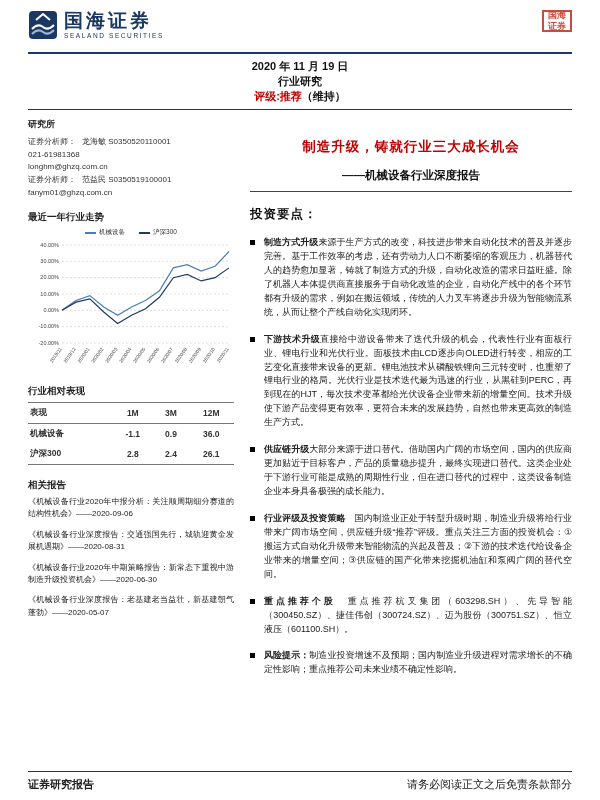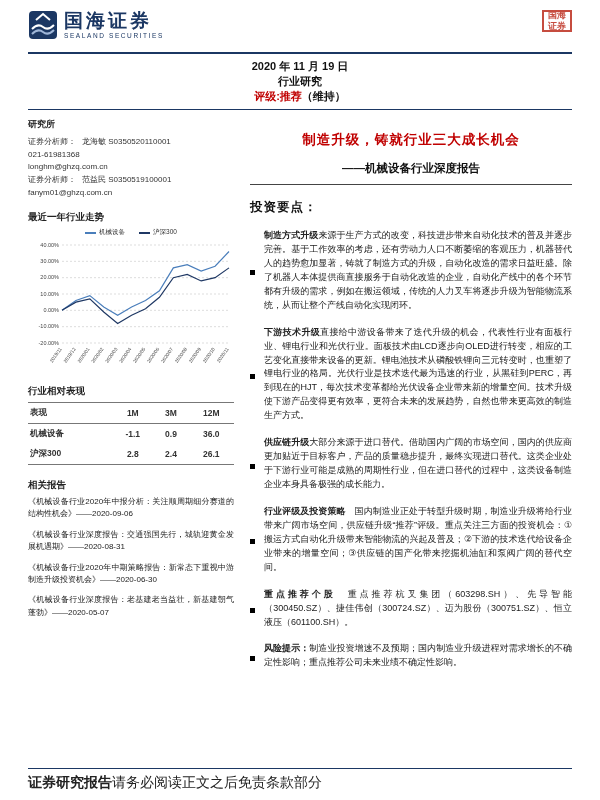--- a/index.html
+++ b/index.html
@@ -51,32 +51,32 @@
 
   .perf-table { width:100%; border-collapse:collapse; font-size:8.5px; margin-top:2px; }
   .perf-table th, .perf-table td { padding:4px 2px; text-align:center; font-weight:bold; }
   .perf-table th:first-child, .perf-table td:first-child { text-align:left; }
   .perf-table thead tr { border-top:1px solid #777; border-bottom:1px solid #777; }
   .perf-table tbody tr:last-child { border-bottom:1px solid #777; }
 
   .report-item { font-size:8px; line-height:1.55; text-align:justify; margin-bottom:8px; color:#222; }
 
   
-  .doc-title { color:#c00000; font-size:13.5px; font-weight:bold; text-align:center; margin-top:13px; letter-spacing:1px; }
+  .doc-title { color:#c00000; font-size:13.5px; font-weight:bold; text-align:center; margin-top:20px; letter-spacing:1px; }
   .doc-subtitle { font-size:11.5px; font-weight:bold; text-align:center; margin-top:12px; color:#111; }
   .subtitle-rule { border-bottom:1px solid #444; margin-top:8px; }
   .section-title { font-size:12.5px; font-weight:bold; color:#111; margin-top:14px; letter-spacing:1px; }
 
-  .bullet { display:flex; gap:9px; margin-top:13px; font-size:9px; line-height:1.55; text-align:justify; color:#222;align-items:center; }
+  .bullet { display:flex; gap:9px; margin-top:13px; font-size:9px; line-height:1.55; text-align:justify; color:#222; }
   .sq { width:5px; height:5px; background:#000; margin-top:4px; flex:none; }
   .lead { font-weight:bold; }
 
   
   .footer { border-top:1px solid #1b3763; margin-top:auto; padding-top:5px;
-            display:flex; justify-content:flex-start; font-size:14px; color:#222; }
+            display:flex; justify-content:space-between; font-size:11px; color:#222; }
   .footer .fl { font-weight:bold; }
 </style>
 </head>
 <body>
 
 <div class="page">
 
   <div class="top">
     <div class="brand">
       <span class="brand-mark">

